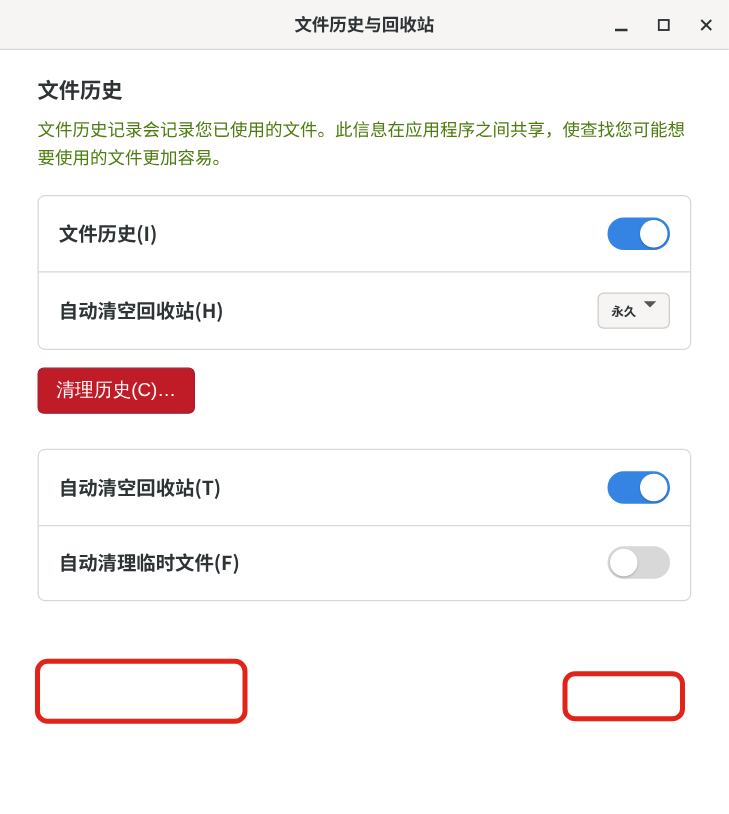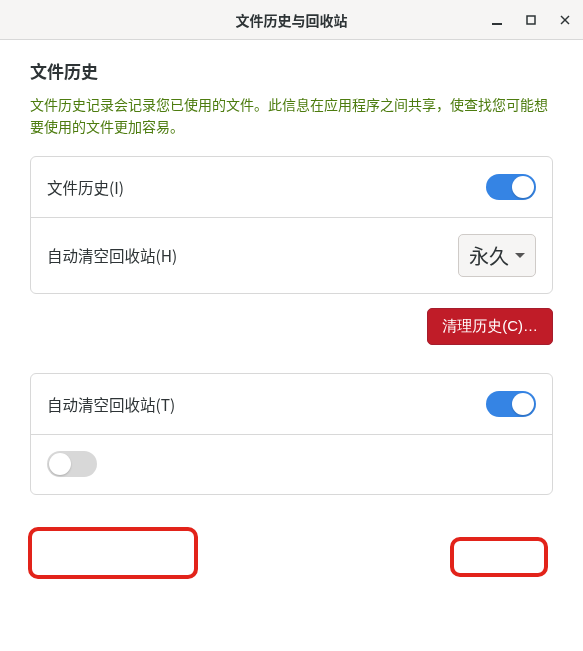--- a/index.html
+++ b/index.html
@@ -46,20 +46,21 @@
     }
     .section-desc {
       font-size: 14px;
       color: #4d7c0f;
       line-height: 1.6;
       margin-bottom: 18px;
     }
     .panel {
       border: 1px solid #d8d8d8;
       border-radius: 6px;
+      font-weight: bold;
     }
     .row {
       display: flex;
       align-items: center;
       justify-content: space-between;
       padding: 16px 16px;
       min-height: 60px;
     }
     .row + .row { border-top: 1px solid #d8d8d8; }
     .row .label { font-size: 15.5px; }
@@ -82,36 +83,35 @@
     }
     .switch.on .knob { right: 2px; }
     .switch.off .knob { left: 2px; }
 
     .dropdown {
       background: #f6f5f4;
       border: 1px solid #cfcbc8;
       border-radius: 5px;
       padding: 6px 10px;
       display: inline-flex;
-      align-items: center;
+      align-items: flex-start;
       gap: 6px;
-      font-size: 20px;
+      font-size: 10px;
       cursor: pointer;
     }
     .chevron-down {
       width: 0; height: 0;
       border-left: 5px solid transparent;
       border-right: 5px solid transparent;
       border-top: 5px solid #555;
       display: inline-block;
     }
 
     .btn-row {
       display: flex;
-      justify-content: flex-end;
       gap: 14px;
       margin-top: 14px;
     }
     .btn-destructive {
       background: #c01c28;
       color: #fff;
       border: 1px solid #a51d2d;
       border-radius: 5px;
       padding: 8px 14px;
       font-size: 15px;
@@ -181,20 +181,21 @@
 
 
   <div class="panel">
     <div class="row">
       <span class="label">自动清空回收站(T)</span>
       <span class="switch on">
             <span class="knob"></span>
           </span>
     </div>
     <div class="row">
+      <span class="label">自动清理临时文件(F)</span>
       <span class="switch off">
             <span class="knob"></span>
           </span>
     </div>
   </div>
 
 </div>
 
 <div class="highlight-box" style="left:28px; top:487px; width:170px; height:52px;"></div>
 <div class="highlight-box" style="left:450px; top:497px; width:98px; height:40px;"></div>

